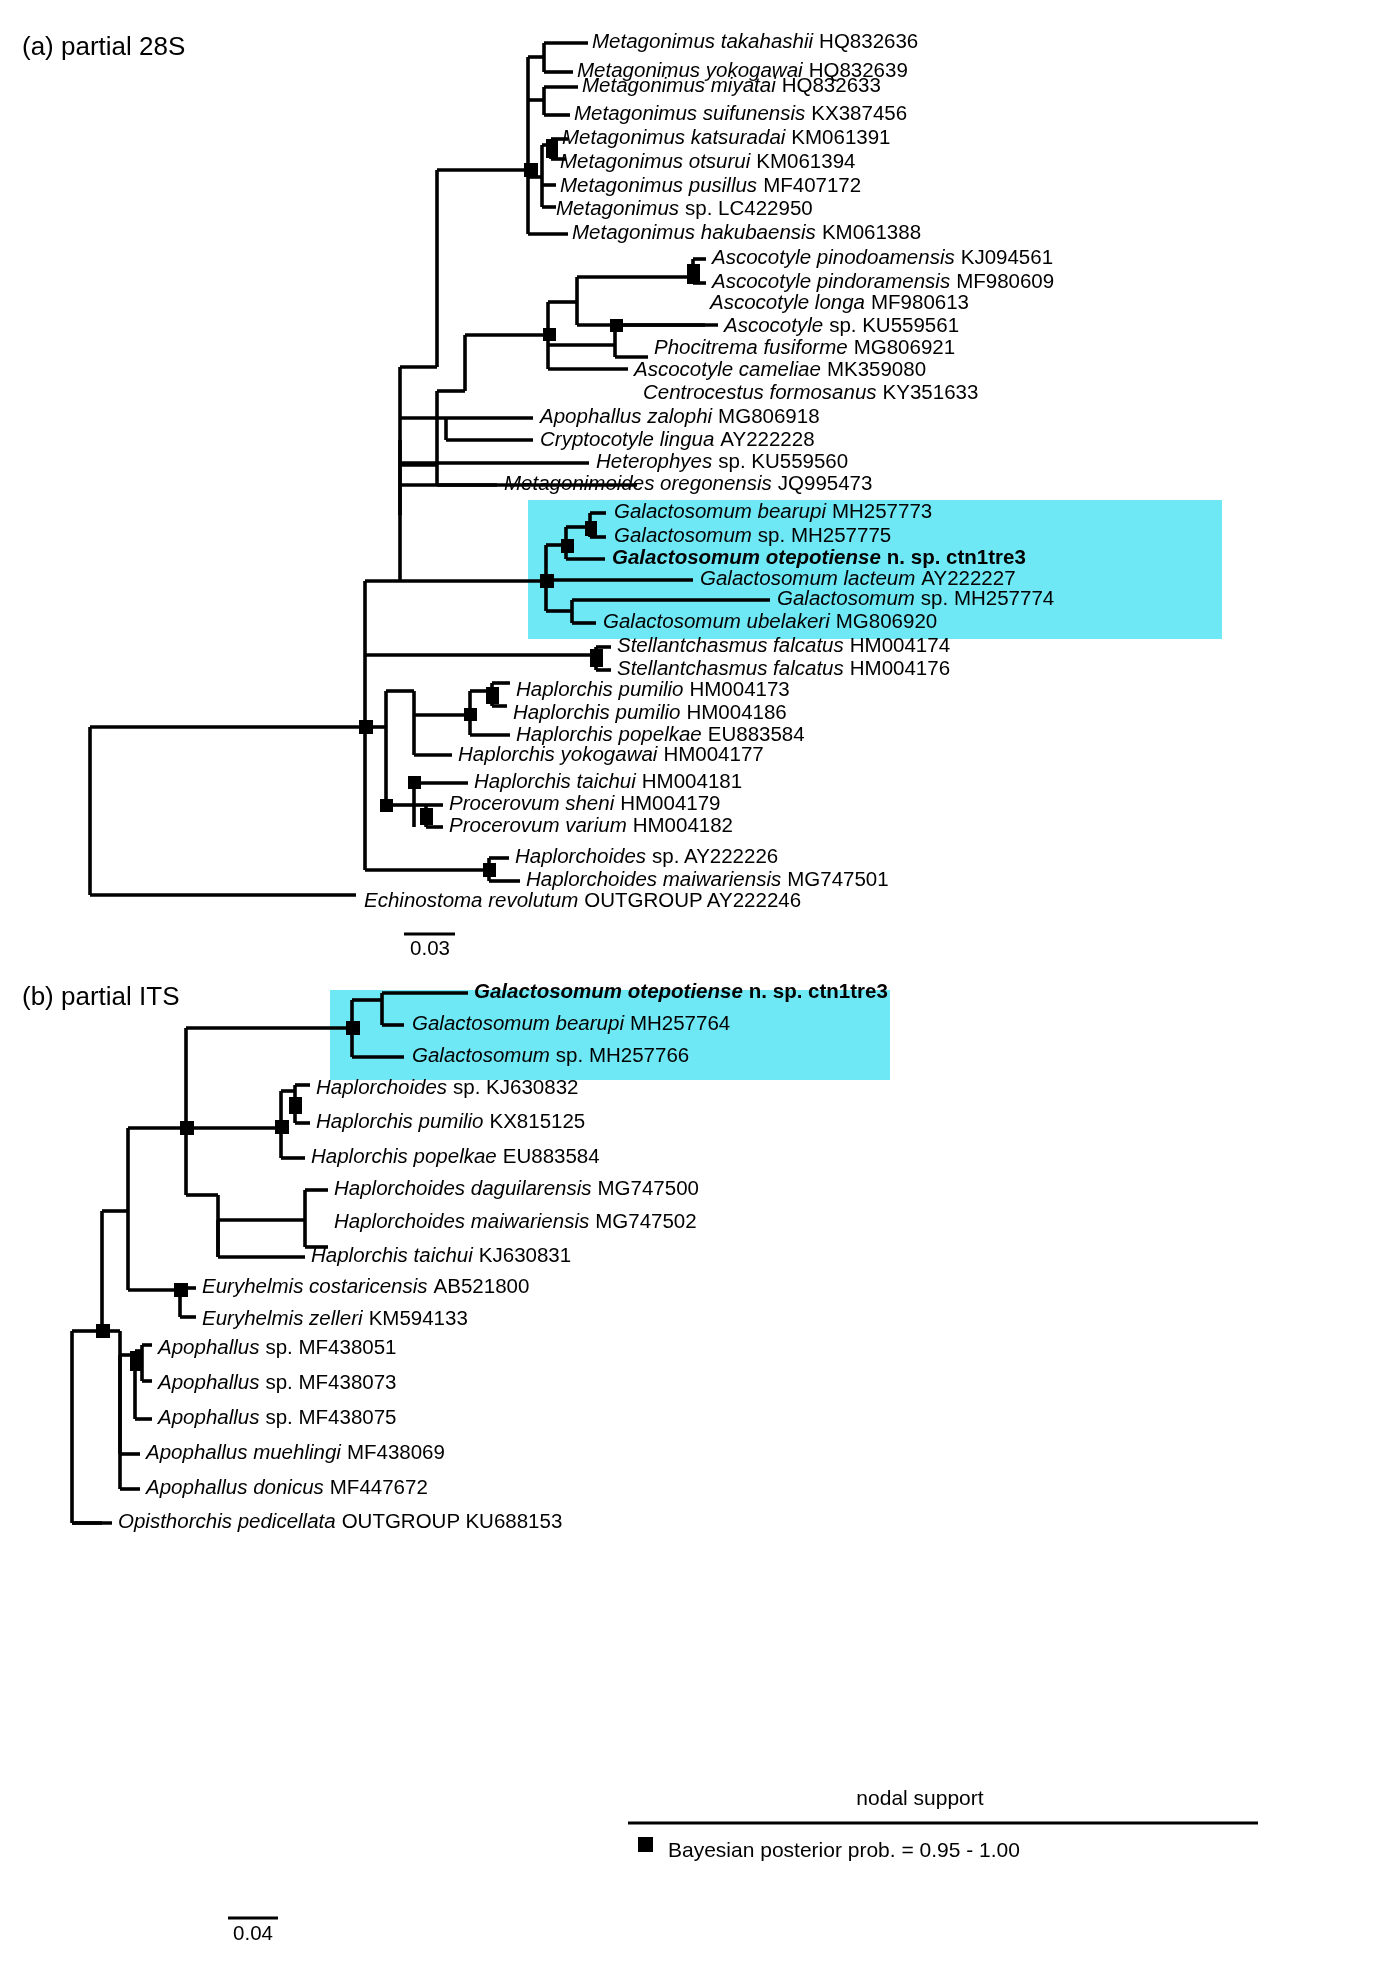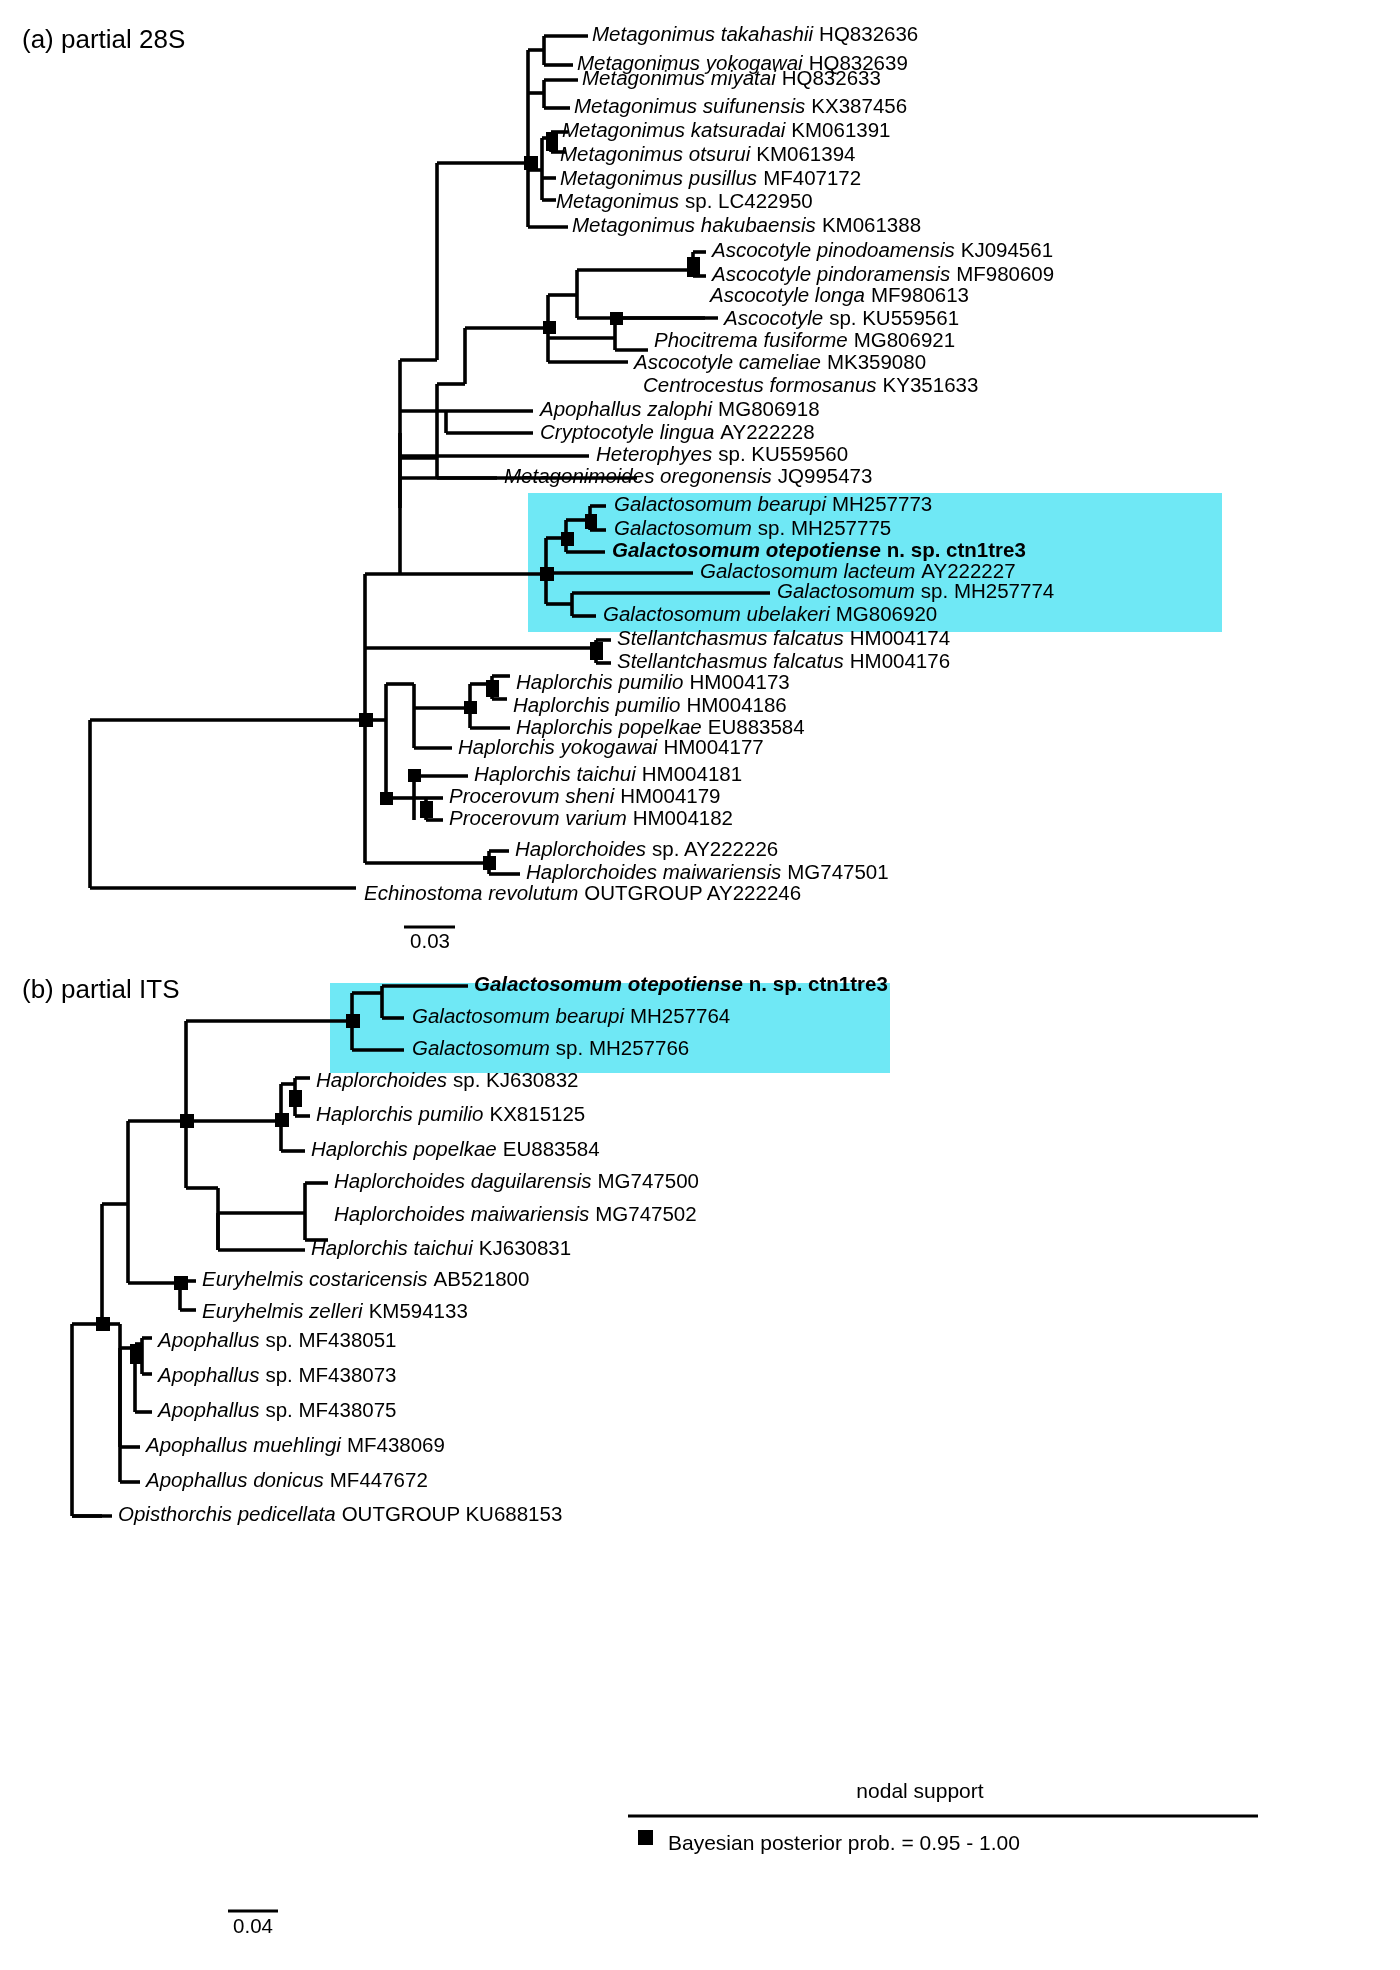--- a/index.html
+++ b/index.html
@@ -10,21 +10,21 @@
   body {
     width: 1400px;
     height: 1970px;
     position: relative;
     font-family: "Liberation Sans", sans-serif;
     color: #000000;
     overflow: hidden;
   }
   #figure-root {
     position: absolute;
-    left: 0; top: 8px;
+    left: 0; top: 15px;
     width: 1400px;
     height: 1952px;
   }
   svg.tree-svg {
     position: absolute;
     left: 0;
     top: 0;
     width: 1400px;
     height: 1970px;
   }

